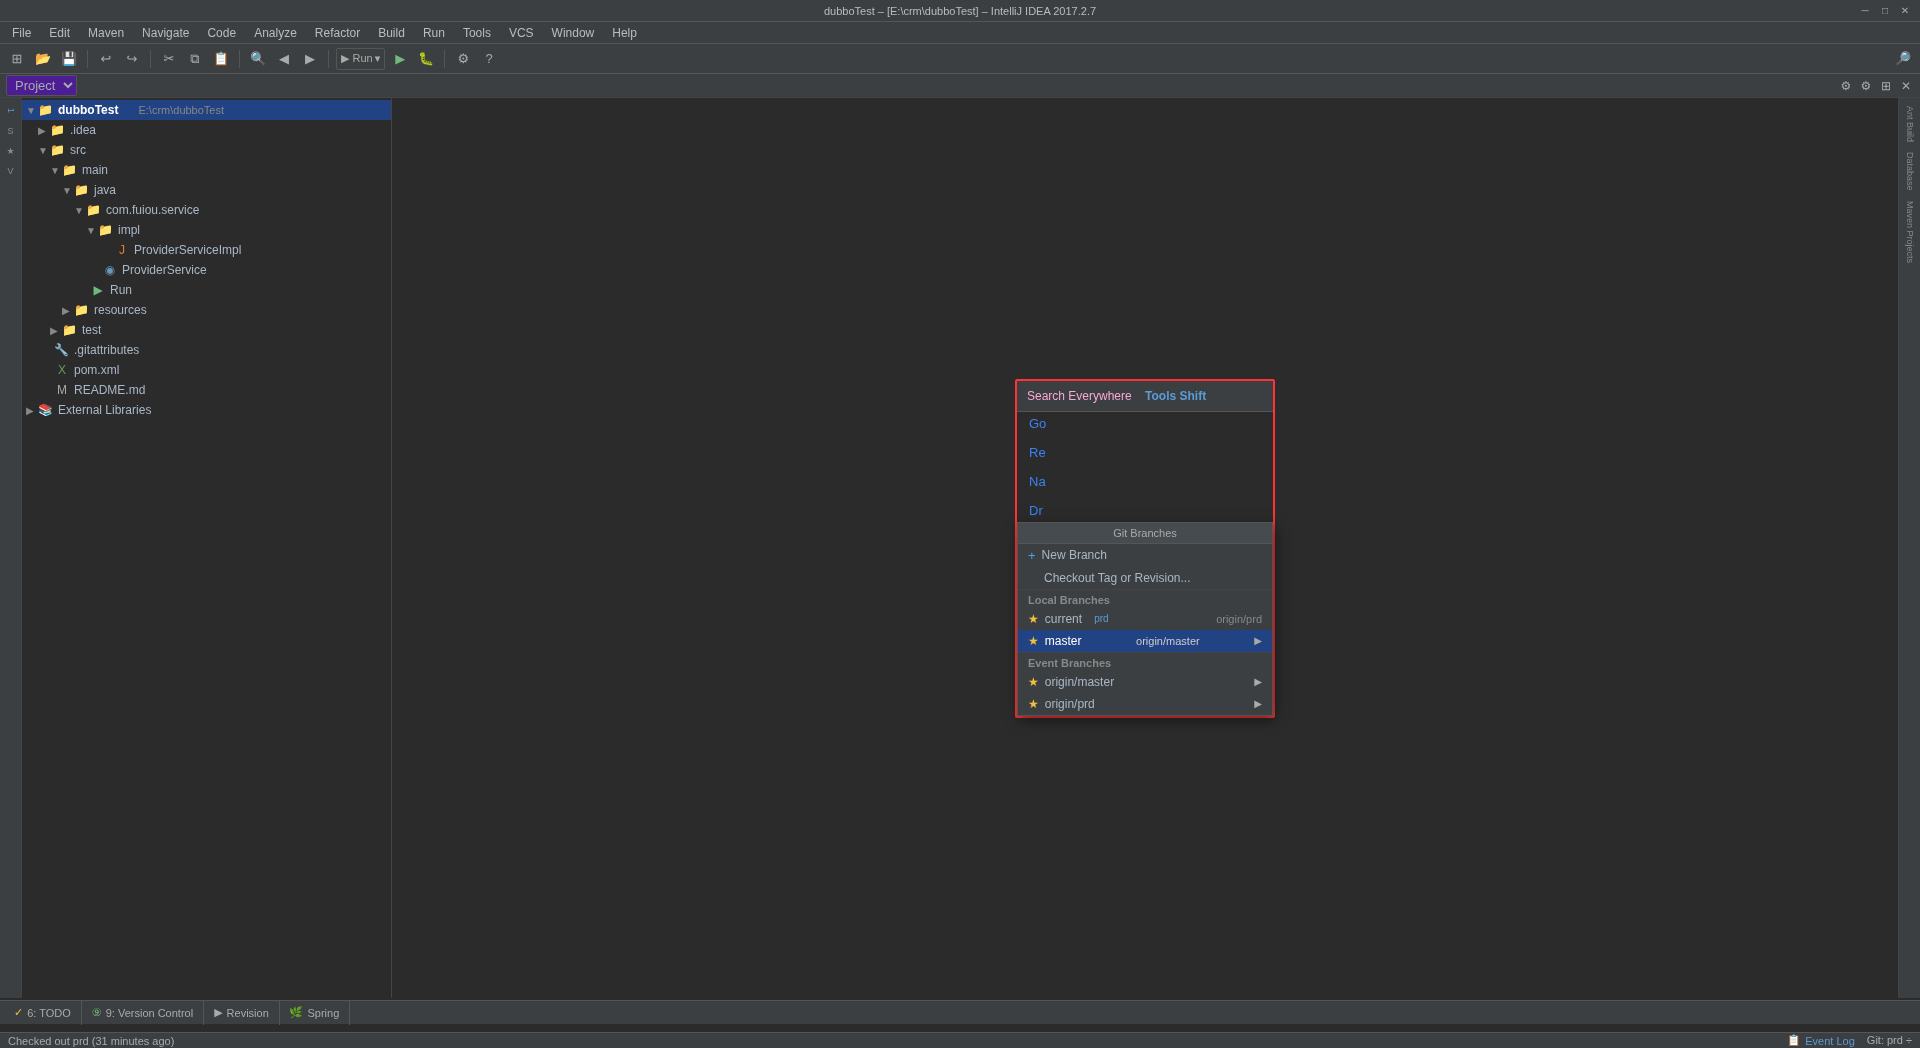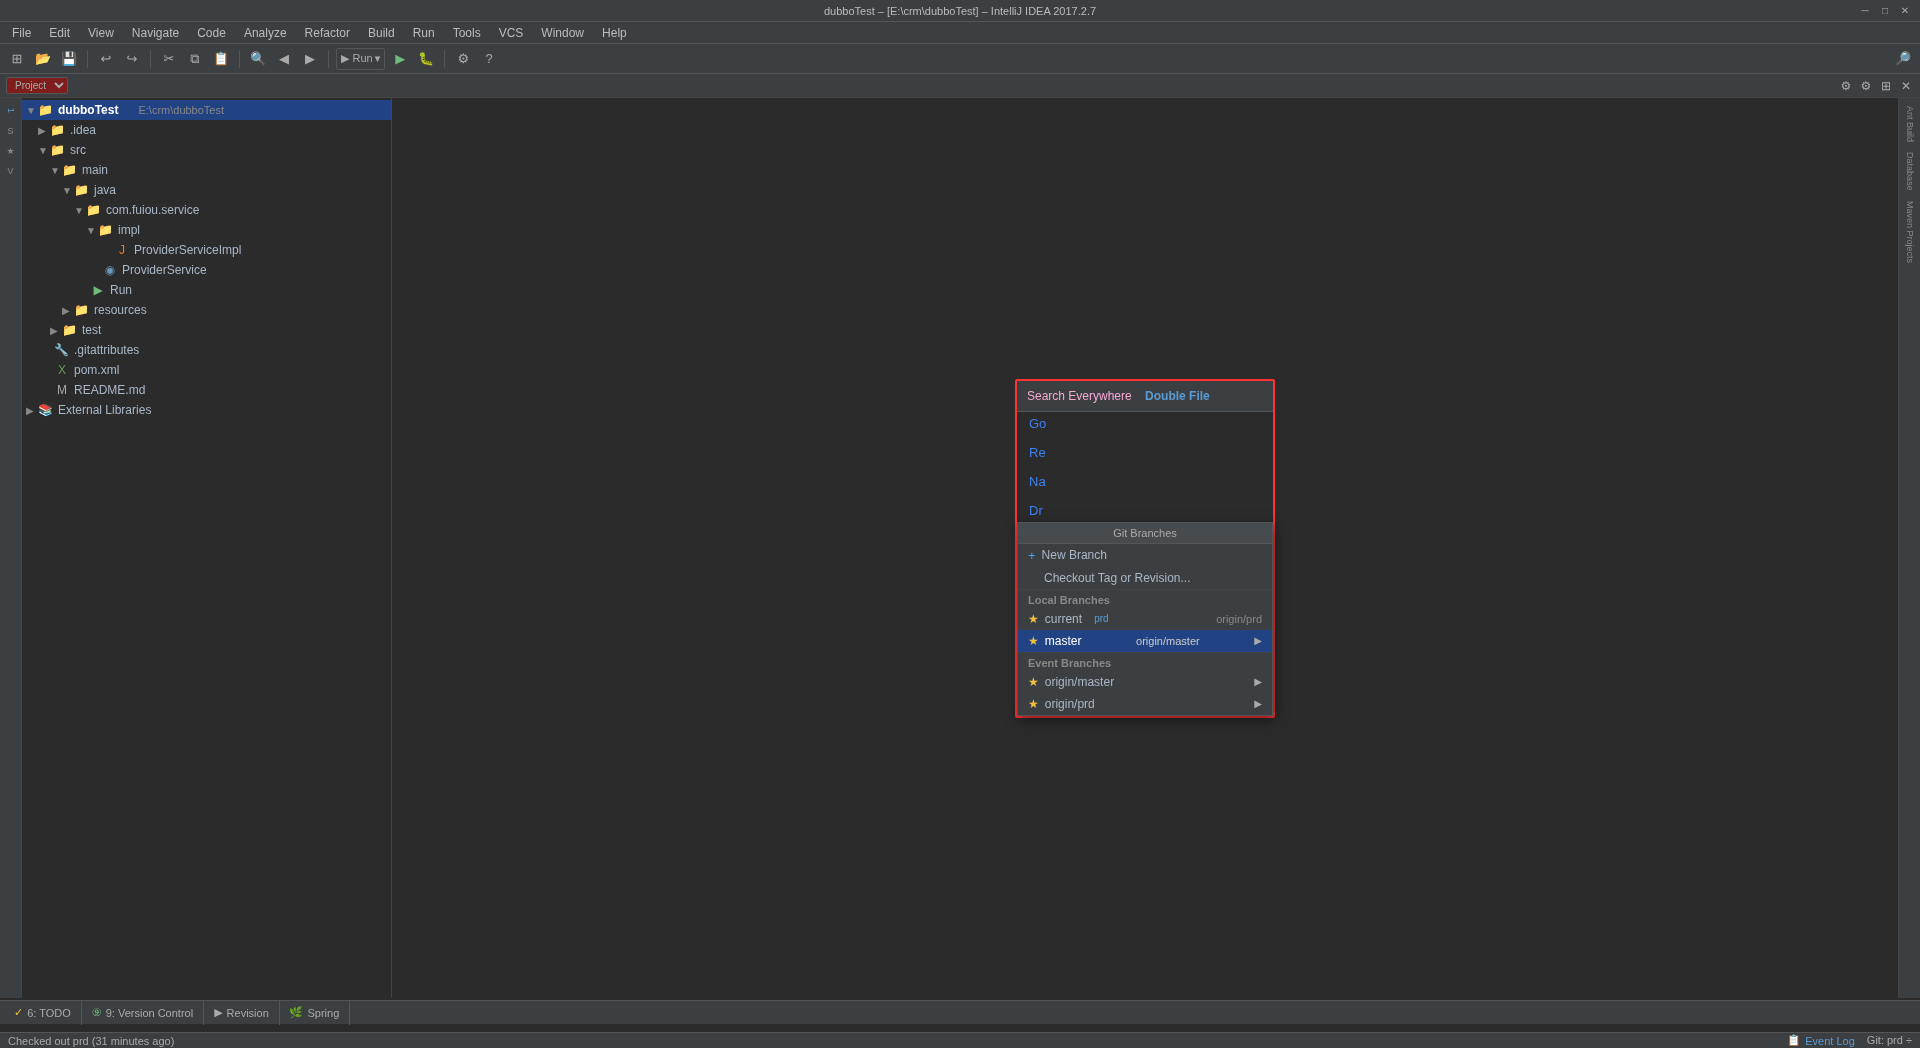--- a/index.html
+++ b/index.html
@@ -114,24 +114,24 @@
       height: 24px;
       background: #3c3f41;
       display: flex;
       align-items: center;
       padding: 0 6px;
       border-bottom: 1px solid #444;
       font-size: 11px;
       color: #aaa;
     }
     #project-header select {
-      background: #7f1d1d;
+      background: #4c1d95;
       border: 1px solid #555;
       color: #aaa;
-      font-size: 10px;
+      font-size: 13px;
       padding: 1px 4px;
       border-radius: 2px;
     }
     #project-header .header-icons {
       margin-left: auto;
       display: flex;
       gap: 4px;
     }
     .hdr-icon {
       width: 16px;
@@ -372,21 +372,21 @@
   <div class="window-controls">
     <div class="win-btn">─</div>
     <div class="win-btn">□</div>
     <div class="win-btn">✕</div>
   </div>
 </div>
 
 <div id="menu-bar">
   <div class="menu-item">File</div>
   <div class="menu-item">Edit</div>
-  <div class="menu-item">View</div>
+  <div class="menu-item">Maven</div>
   <div class="menu-item">Navigate</div>
   <div class="menu-item">Code</div>
   <div class="menu-item">Analyze</div>
   <div class="menu-item">Refactor</div>
   <div class="menu-item">Build</div>
   <div class="menu-item">Run</div>
   <div class="menu-item">Tools</div>
   <div class="menu-item">VCS</div>
   <div class="menu-item">Window</div>
   <div class="menu-item">Help</div>
@@ -545,21 +545,21 @@
 
   <div id="editor-area" style="flex:1; background:#2b2b2b; position:relative;">
 
     <div id="overlay" style="position:absolute; top:0; left:0; right:0; bottom:0; display:flex; align-items:center; justify-content:center; z-index:100;">
 
       <div class="red-border-box" style="position:relative;">
 
         <div class="search-area">
           <span class="search-hint">Search Everywhere</span>
           &nbsp;&nbsp;
-          <span class="search-hint shortcut" style="color:#5b9bd5; font-weight:bold;">Double File</span>
+          <span class="search-hint shortcut" style="color:#5b9bd5; font-weight:bold;">Tools Shift</span>
         </div>
 
         <div style="padding: 4px 12px; background:#2b2b2b; font-size:13px; color:#3b82f6;">
           <div>Go</div>
           <div style="height:14px;"></div>
           <div>Re</div>
           <div style="height:14px;"></div>
           <div>Na</div>
           <div style="height:14px;"></div>
           <div>Dr</div>

